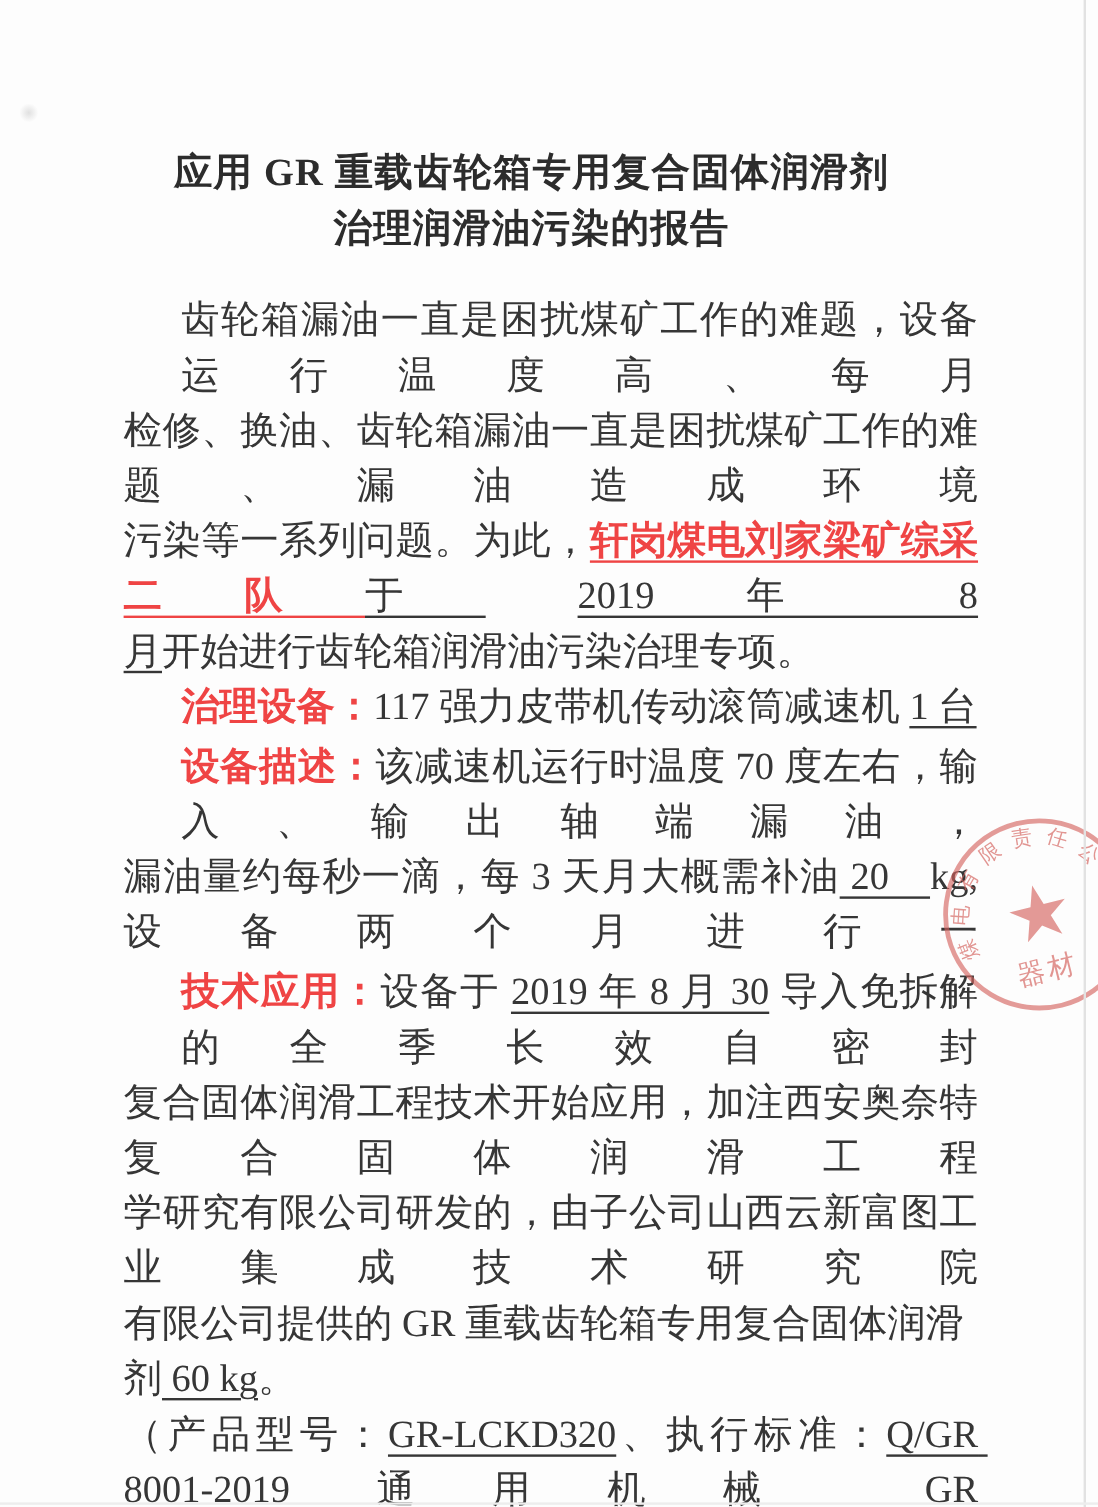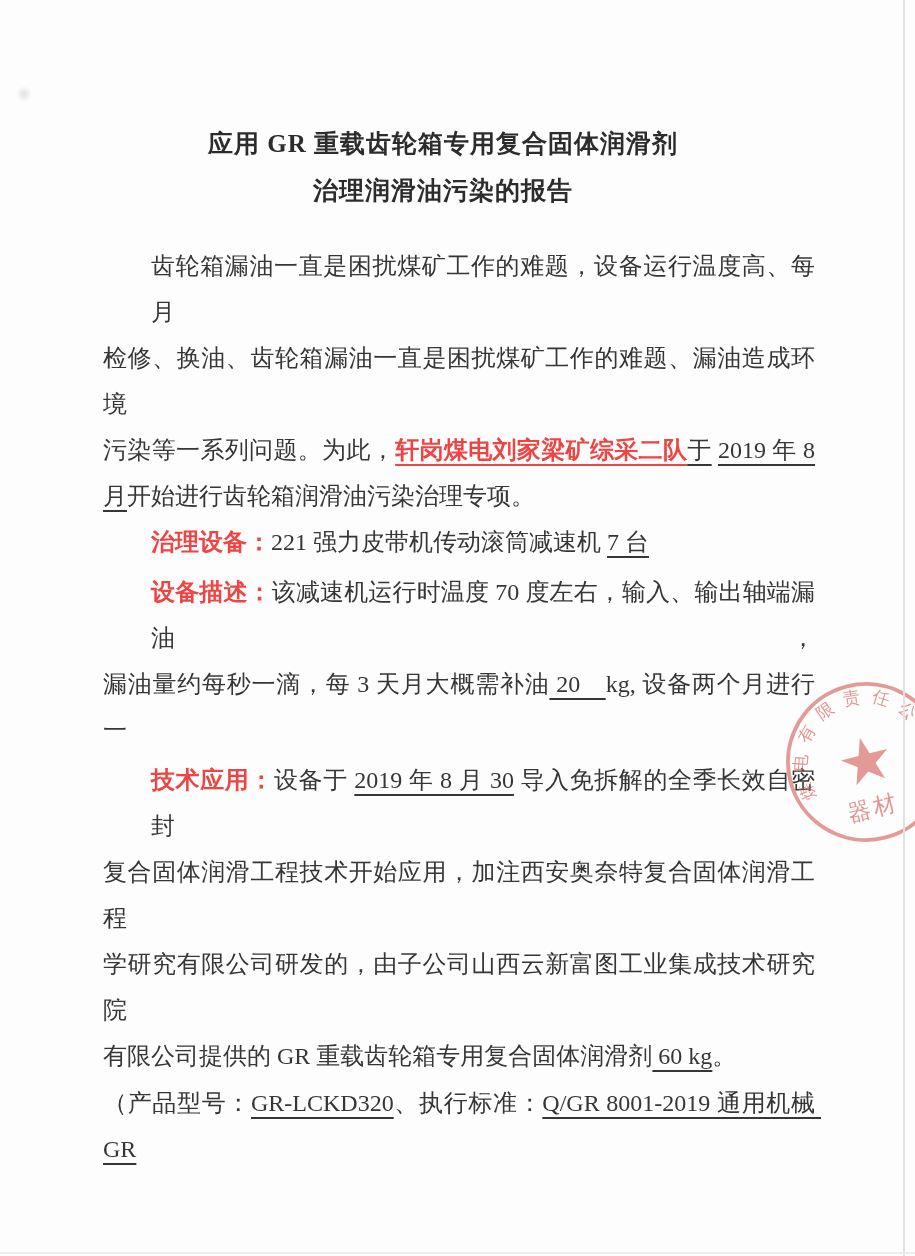--- a/index.html
+++ b/index.html
@@ -5,25 +5,25 @@
   html,body{margin:0;padding:0;}
   body{width:915px;height:1256px;background:#ffffff;}
   .page{
     position:relative;width:915px;height:1256px;overflow:hidden;
     background:#fdfdfd;
     font-family:"Liberation Serif","DejaVu Serif",serif;
     color:#363636;
   }
   .content{position:absolute;left:103px;top:120px;width:712px;}
   .title-line{
-    font-size:25px;font-weight:bold;line-height:47px;color:#2c2c2c;
+    font-size:32px;font-weight:bold;line-height:47px;color:#2c2c2c;
     text-align:center;letter-spacing:1px;transform:translateX(-16px);
   }
   .para{margin:0;}
-  .line{font-size:24px;line-height:46px;white-space:pre-wrap;text-align:left;}
+  .line{font-size:32px;line-height:46px;white-space:pre-wrap;text-align:left;}
   .line.j{text-align:justify;text-align-last:justify;}
   .indent{padding-left:48px;}
   .b{font-weight:bold;color:#ef4444;}
   .u{text-decoration:underline;text-underline-offset:6px;text-decoration-thickness:1.5px;}
   .m-p1{margin-top:29px;}
   .m-p4{margin-top:4px;}
   .m-p5{margin-top:4px;}
   .m-p6{margin-top:1px;}
   .stamp{position:absolute;left:762px;top:656px;width:170px;height:210px;opacity:0.78;pointer-events:none;}
   .edge-right{position:absolute;left:903px;top:0;width:2px;height:1256px;background:#e2e2e2;}
@@ -46,21 +46,21 @@
     <div class="title-line">治理润滑油污染的报告</div>
 
     <div class="para m-p1">
       <div class="line j indent">齿轮箱漏油一直是困扰煤矿工作的难题，设备运行温度高、每月</div>
       <div class="line j">检修、换油、齿轮箱漏油一直是困扰煤矿工作的难题、漏油造成环境</div>
       <div class="line j"><span>污染等一系列问题。为此，</span><span class="b u">轩岗煤电刘家梁矿综采二队</span><span class="u">于</span><span> </span><span class="u">2019 年 8</span></div>
       <div class="line"><span class="u">月</span><span>开始进行齿轮箱润滑油污染治理专项。</span></div>
     </div>
 
     <div class="para">
-      <div class="line indent"><span class="b">治理设备：</span><span>221 强力皮带机传动滚筒减速机 </span><span class="u">7 台</span></div>
+      <div class="line indent"><span class="b">治理设备：</span><span>117 强力皮带机传动滚筒减速机 </span><span class="u">1 台</span></div>
     </div>
 
 
     <div class="para m-p4">
       <div class="line j indent"><span class="b">设备描述：</span><span>该减速机运行时温度 70 度左右，输入、输出轴端漏油，</span></div>
       <div class="line j"><span>漏油量约每秒一滴，每 3 天月大概需补油</span><span class="u"> 20　</span><span>kg, 设备两个月进行一</span></div>
     </div>
 
     <div class="para m-p5">
       <div class="line j indent"><span class="b">技术应用：</span><span>设备于 </span><span class="u">2019 年 8 月 30</span><span> 导入免拆解的全季长效自密封</span></div>

